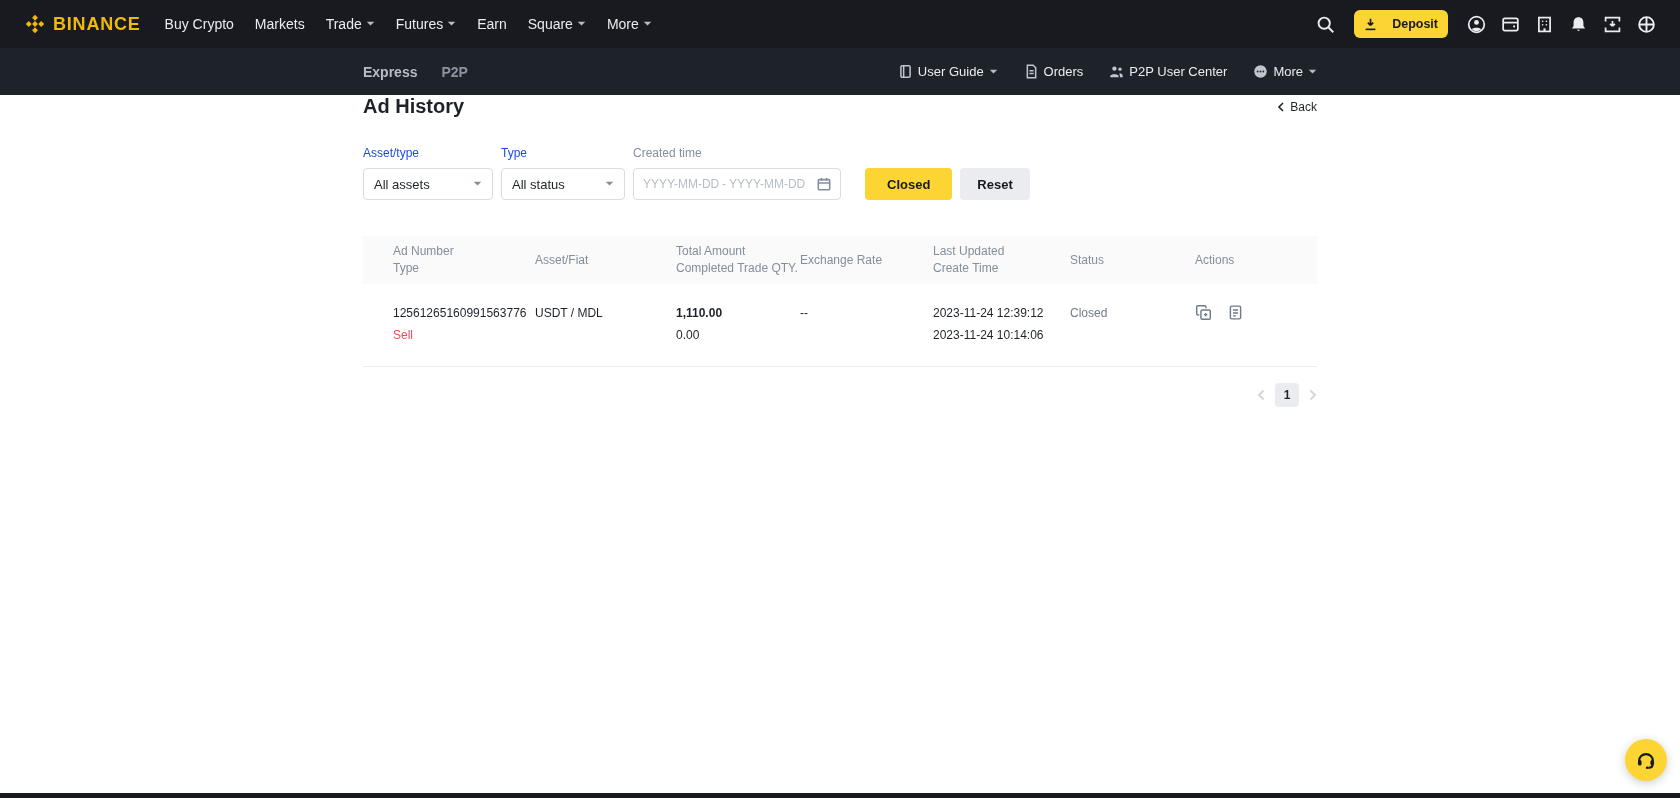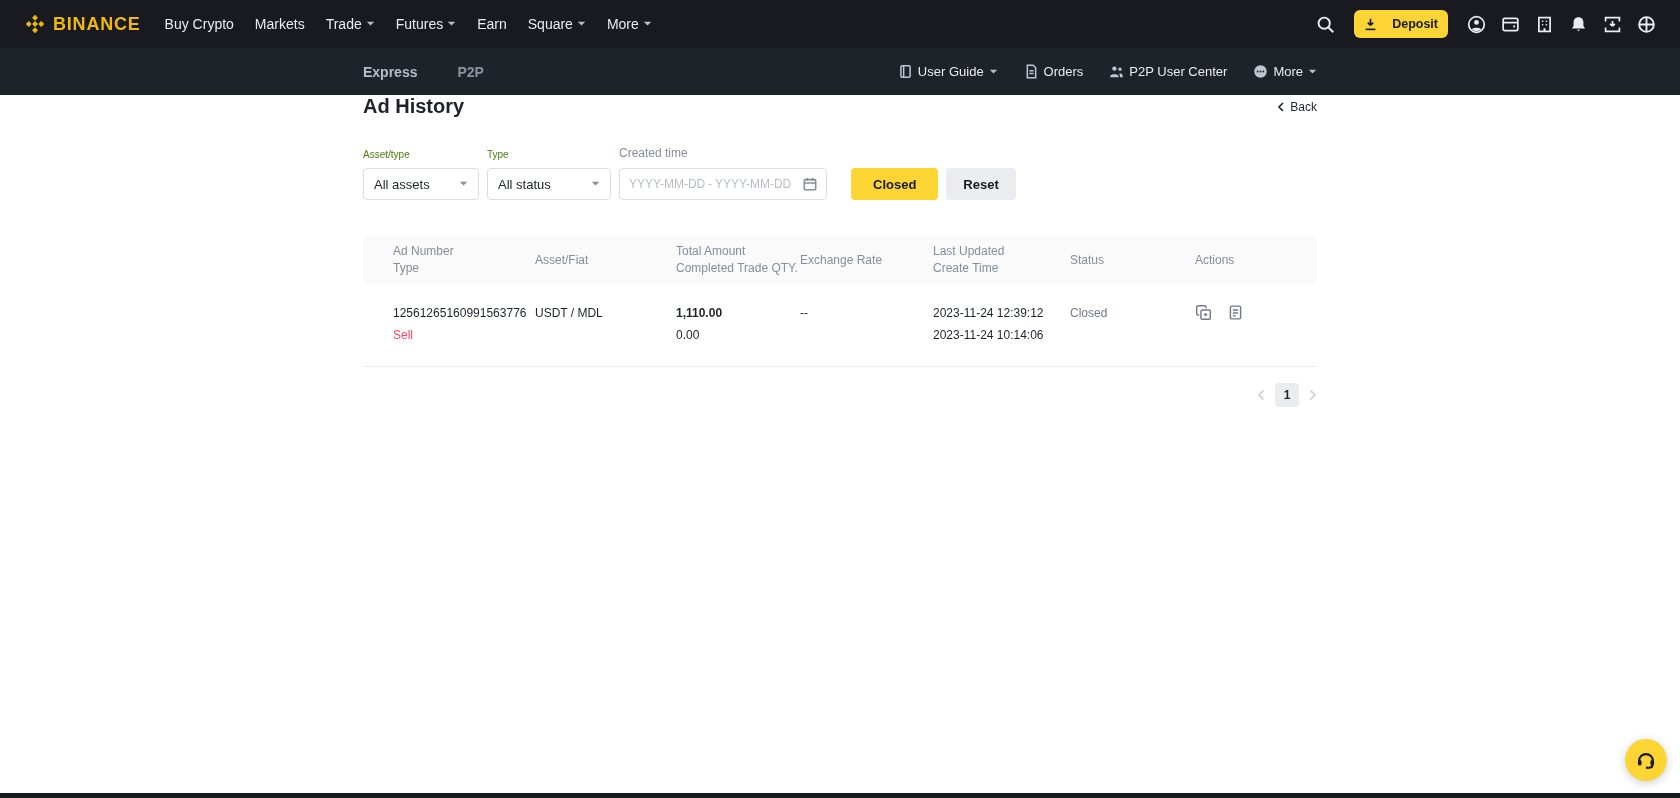--- a/index.html
+++ b/index.html
@@ -33,47 +33,47 @@
     border:none; border-radius:6px; height:28px; padding:0 10px;
     font-family:inherit; font-size:12.5px; font-weight:700; cursor:pointer; margin:0 4px;
   }
 
   
   .subnav { height:47px; background:#1E2329; }
   .subnav-inner {
     width:954px; margin:0 auto; height:100%;
     display:flex; align-items:center; justify-content:space-between;
   }
-  .subnav-tabs { display:flex; align-items:center; gap:40px; }
+  .subnav-tabs { display:flex; align-items:center; gap:24px; }
   .subnav-tab { font-size:14px; font-weight:600; cursor:pointer; color:#8A939F; }
   .subnav-tab.first { color:#B7BDC6; }
   .subnav-links { display:flex; align-items:center; gap:26px; }
   .subnav-link {
     display:flex; align-items:center; gap:5px; color:#EAECEF;
     font-size:13px; font-weight:500; cursor:pointer; white-space:nowrap;
   }
   .subnav-link svg.li { width:15px; height:15px; }
 
   
   .container { width:954px; margin:0 auto; }
   .page-header { display:flex; align-items:center; justify-content:space-between; }
   .page-title { margin:0; font-size:20px; font-weight:700; color:#1E2329; }
   .back-link { display:flex; align-items:center; gap:5px; font-size:12px; color:#1E2329; cursor:pointer; }
 
   
   .filters { display:flex; align-items:flex-end; margin-top:28px; }
   .fgroup { display:flex; flex-direction:column; margin-right:8px; }
-  .flabel { font-size:10px; color:#4d7c0f; margin-bottom:8px; }
+  .flabel { font-size:12px; color:#1d4ed8; margin-bottom:8px; }
   .flabel.small { font-size:12px; color:#848E9C; margin-bottom:8px; }
   .select {
     height:32px; border:1px solid #D8DCE1; border-radius:4px; background:#fff;
     display:flex; align-items:center; justify-content:space-between;
     padding:0 10px; font-size:13px; font-weight:500; color:#1E2329; cursor:pointer;
   }
-  .select.asset { width:116px; }
+  .select.asset { width:130px; }
   .select.type { width:124px; }
   .select .caret path { fill:#848E9C; }
   .daterange {
     width:208px; height:32px; border:1px solid #D8DCE1; border-radius:4px;
     display:flex; align-items:center; padding:0 9px; gap:3px; background:#fff;
   }
   .daterange input {
     border:none; outline:none; width:76px; font-size:12px; color:#1E2329;
     font-family:inherit; padding:0; background:transparent;
   }

